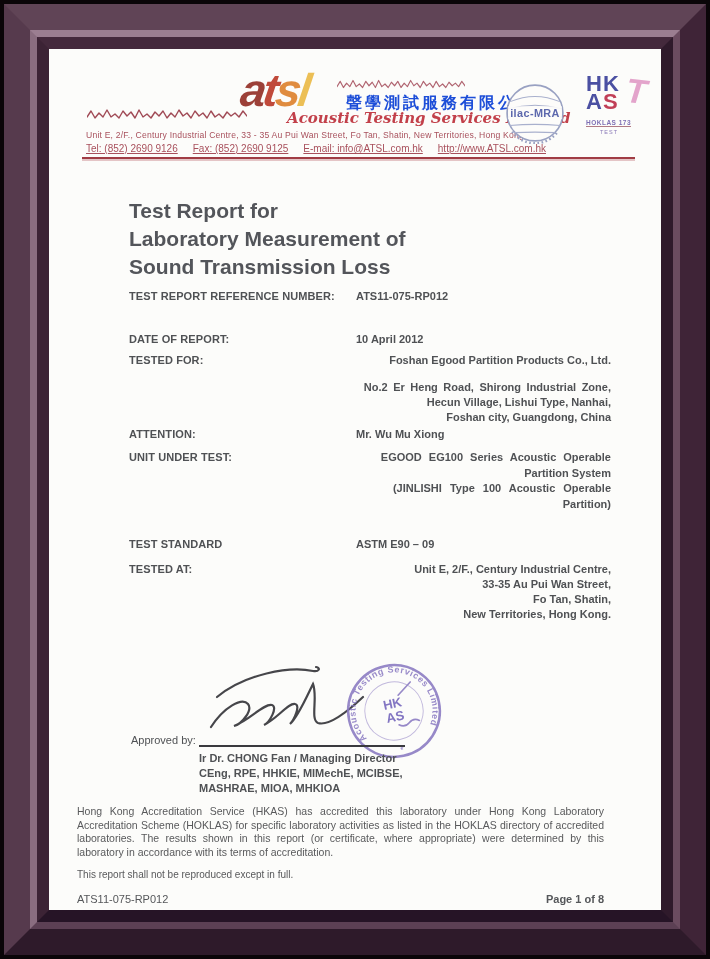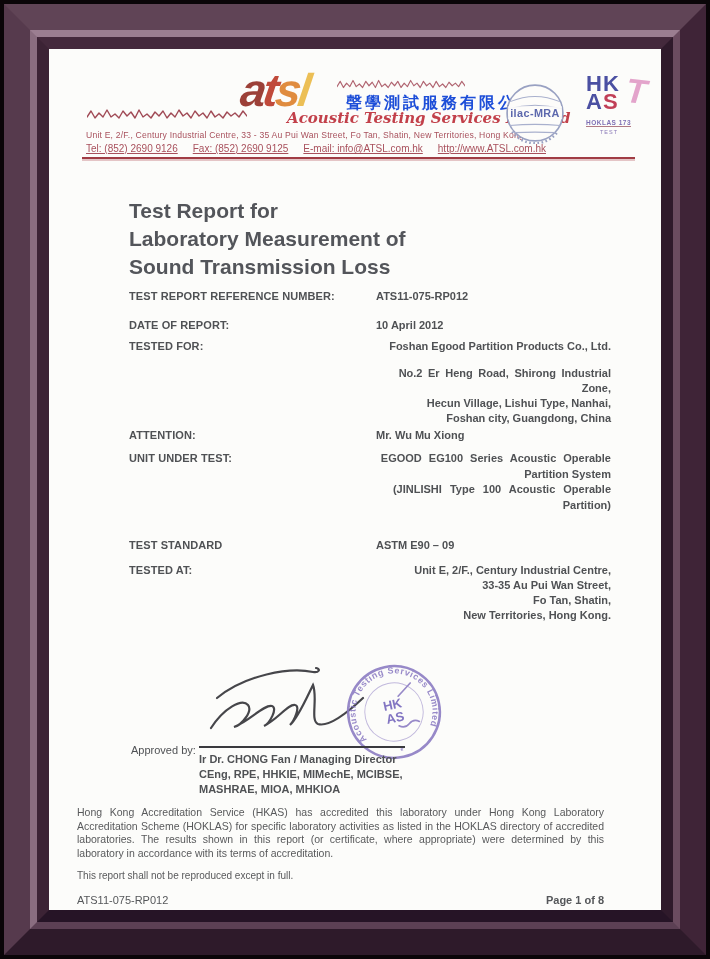--- a/index.html
+++ b/index.html
@@ -42,32 +42,32 @@
   .hoklas{margin-top:6px;font-size:6.5px;font-weight:bold;color:#7e6fb4;
     border-bottom:1px solid #b07a85;display:inline-block;letter-spacing:.5px;}
   .hoklas-sub{font-size:5.5px;color:#8a7ab8;letter-spacing:1px;margin-left:14px;}
   .divider{position:absolute;left:33px;right:26px;top:108px;height:2px;
     background:#a03c44;box-shadow:0 2px 0 rgba(200,130,136,.45);}
 
   
   .doc-body{margin-left:80px;width:482px;}
   .title{margin-top:36px;font-size:21px;line-height:28px;font-weight:bold;color:#53555a;}
   .rows{margin-top:8px;font-size:11px;line-height:15px;}
-  .row{display:grid;grid-template-columns:227px 1fr;gap:20px;}
+  .row{display:grid;grid-template-columns:227px 1fr;}
   .lbl{font-weight:bold;letter-spacing:.1px;}
   .val{font-weight:bold;}
   .val-block{font-weight:bold;text-align:right;}
-  .mt14{margin-top:14px;} .mt6{margin-top:6px;} .mt12{margin-top:12px;}
+  .mt14{margin-top:28px;} .mt6{margin-top:6px;} .mt12{margin-top:12px;}
   .mt2{margin-top:2px;} .mt8{margin-top:8px;} .mt25{margin-top:25px;} .mt10{margin-top:10px;}
   .lh155{line-height:15.5px;}
   .wsp2{word-spacing:2.5px;} .wsp4{word-spacing:4px;} .wsp5{word-spacing:5px;}
 
   
   .sig-block{position:relative;margin-left:80px;margin-top:37px;height:140px;width:500px;}
-  .approved{position:absolute;left:2px;top:84px;font-size:11px;color:#4f5154;}
+  .approved{position:absolute;left:2px;top:75px;font-size:11px;color:#4f5154;}
   .sig-svg{position:absolute;left:68px;top:0;width:180px;height:86px;}
   .sig-line{position:absolute;left:70px;top:86px;width:206px;height:2px;background:#3a3a3e;}
   .sig-name{position:absolute;left:70px;top:92px;font-size:11px;line-height:15px;
     font-weight:bold;color:#4f5154;}
   .stamp{position:absolute;left:215px;top:2px;width:100px;height:100px;
     transform:rotate(-12deg);opacity:.88;}
 
   
   .foot{margin-left:28px;width:527px;}
   .accred{margin-top:6px;font-size:10.5px;line-height:13.5px;color:#58595b;

